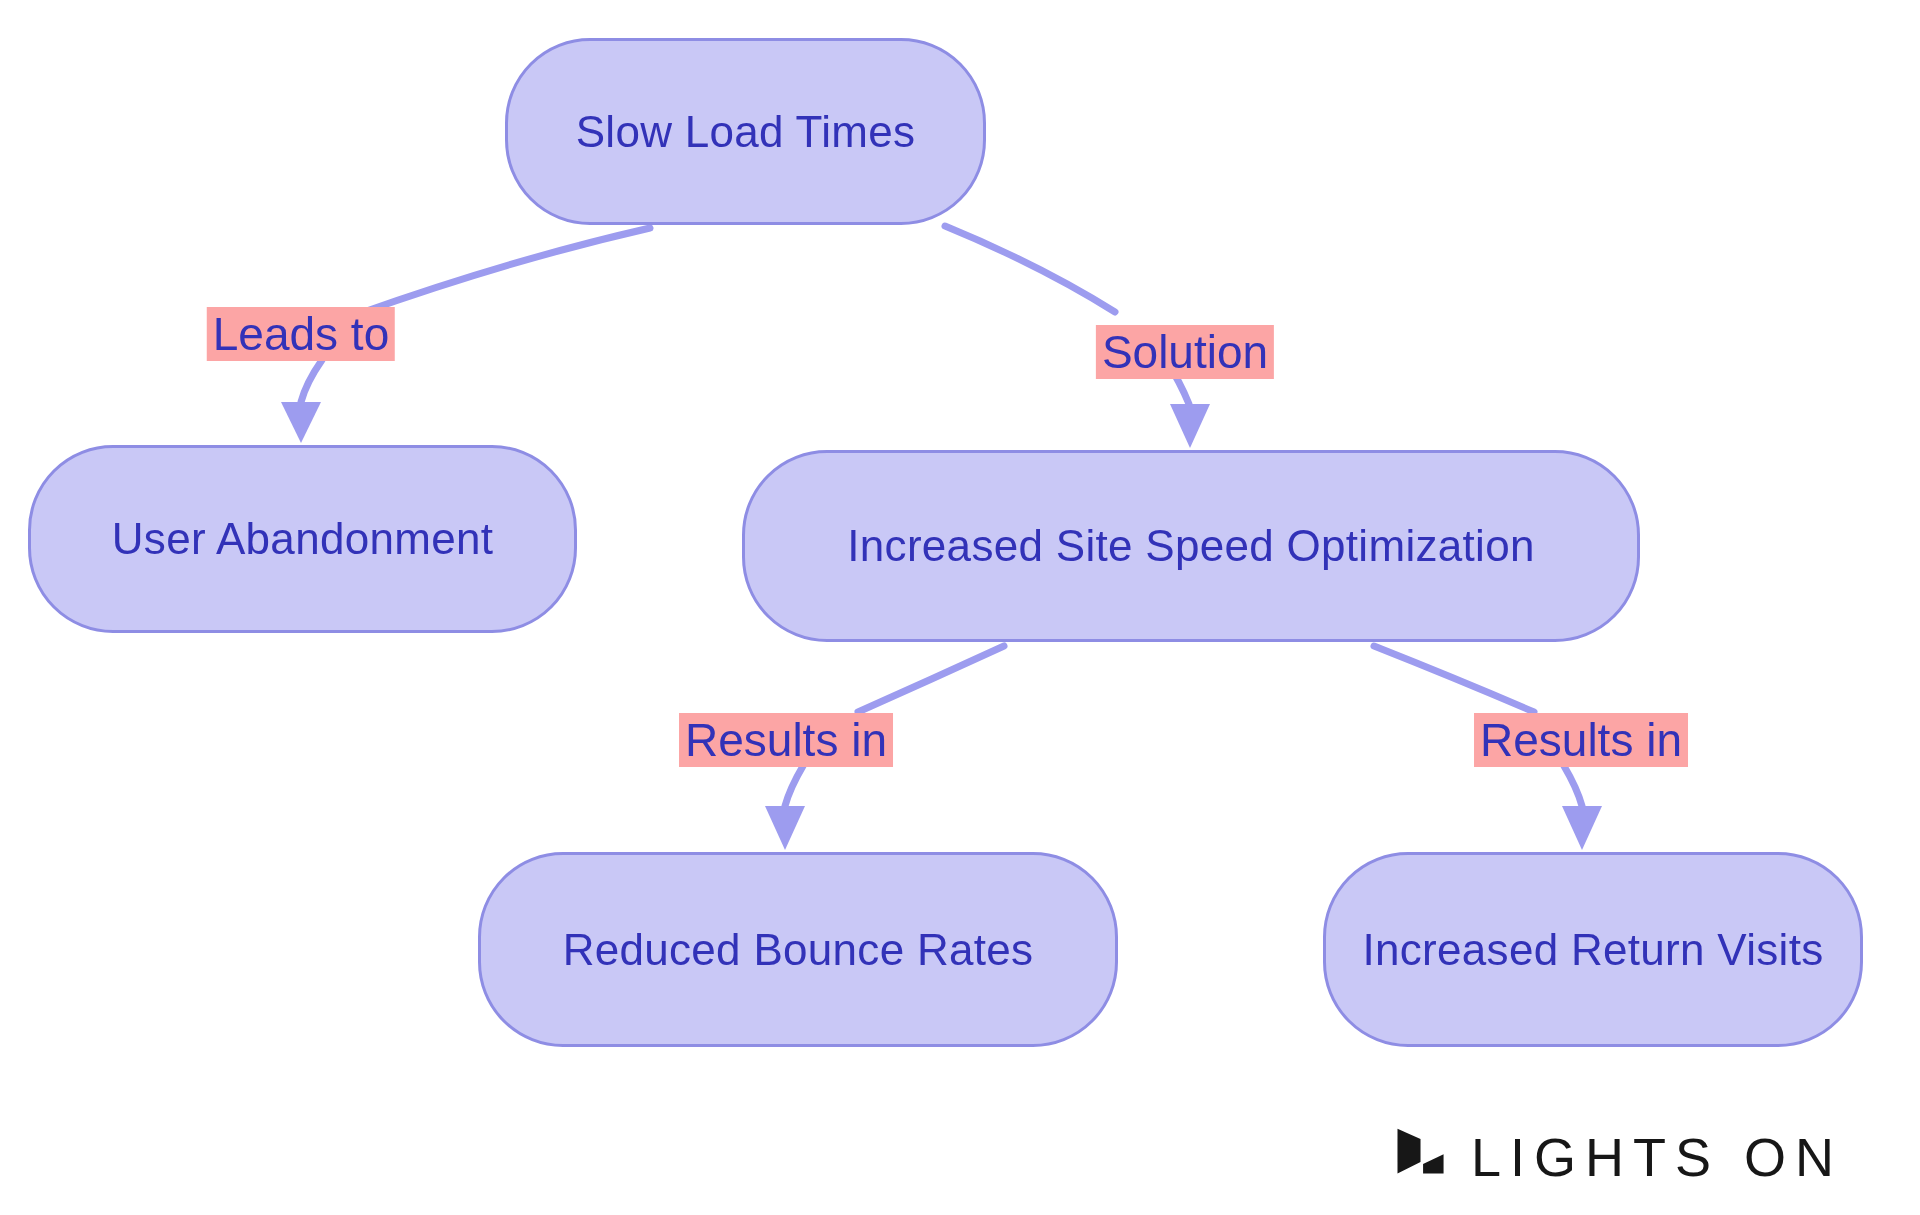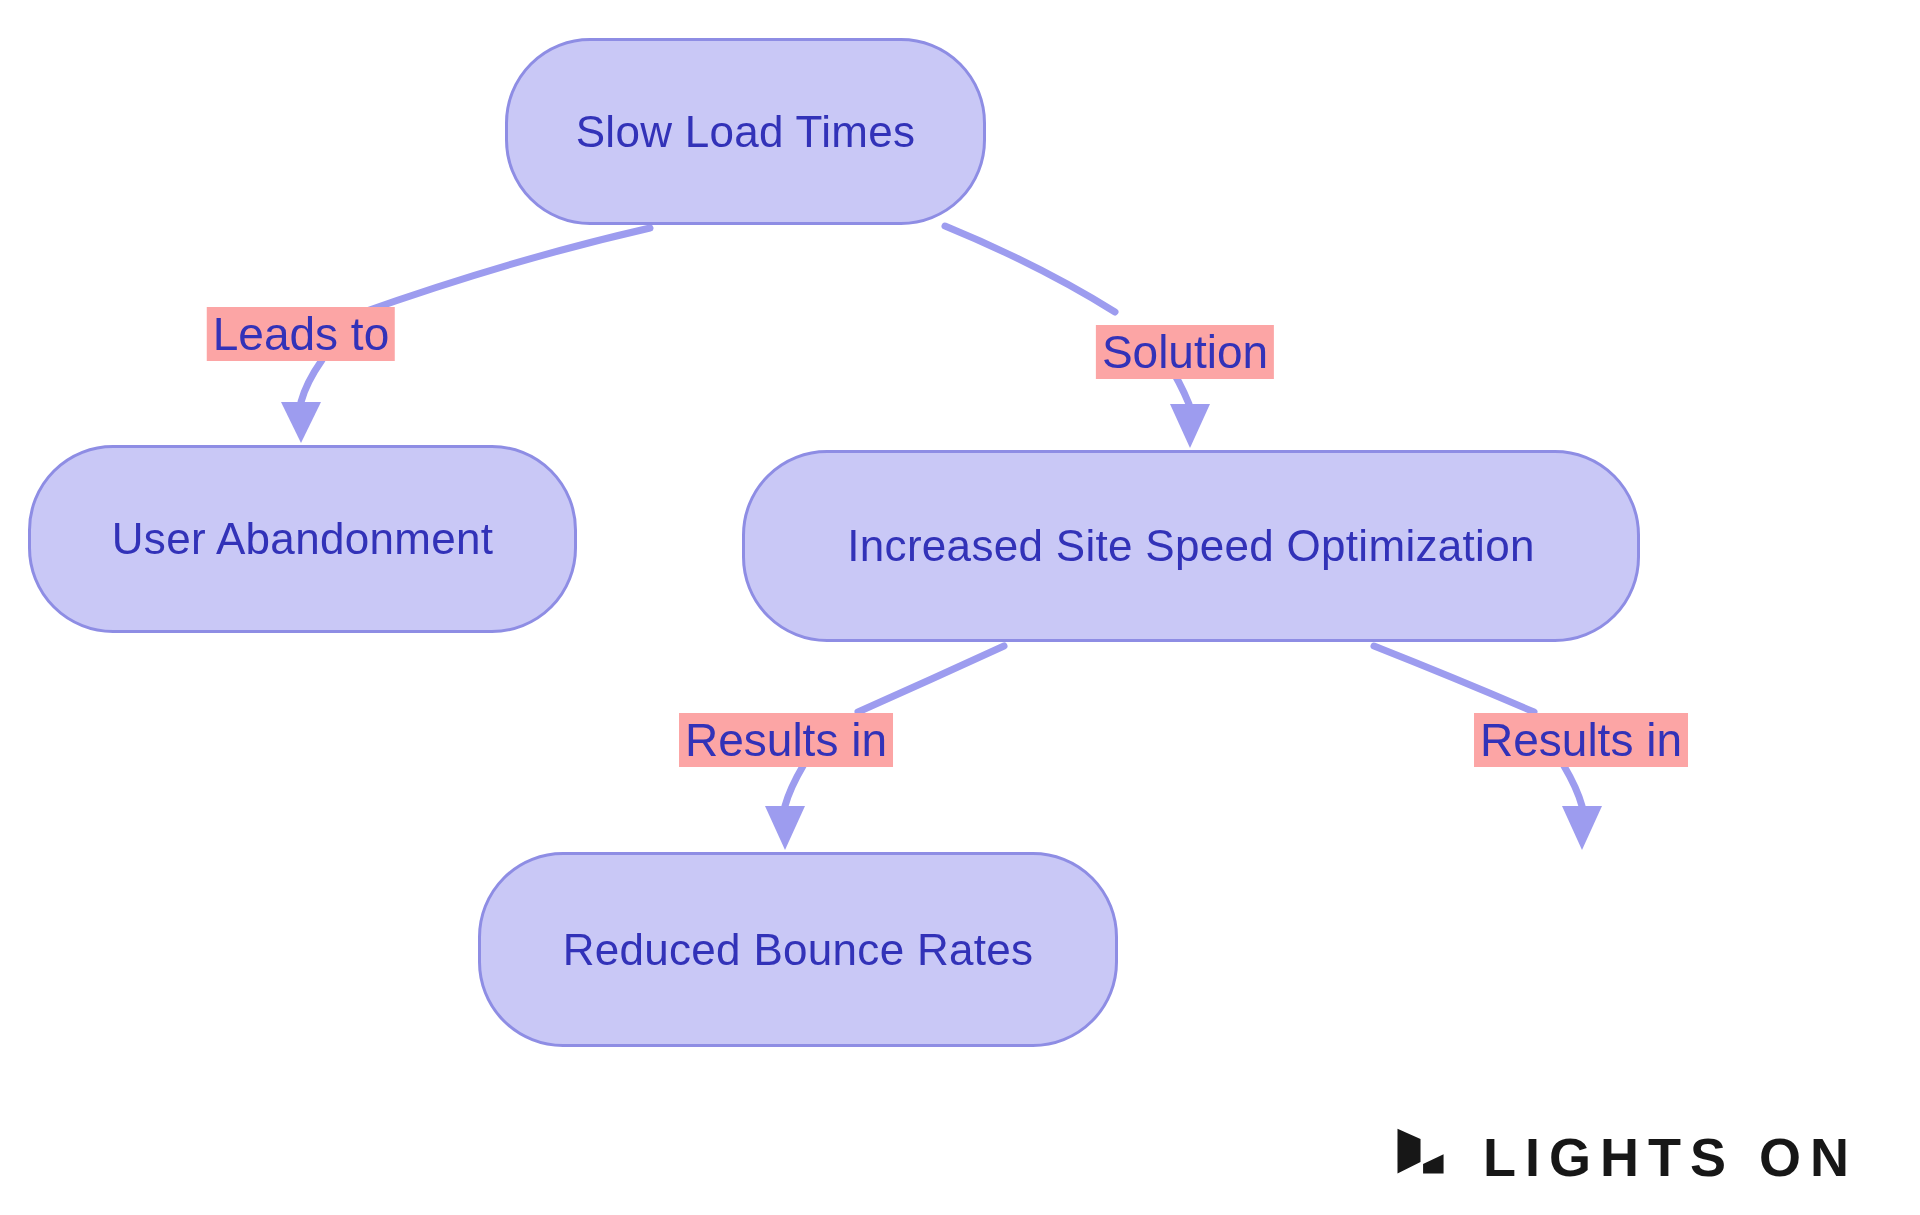--- a/index.html
+++ b/index.html
@@ -66,22 +66,21 @@
   .lbl-leads-to    { left: 301px;  top: 334px; }
   .lbl-solution    { left: 1185px; top: 352px; }
   .lbl-results-in-1{ left: 786px;  top: 740px; }
   .lbl-results-in-2{ left: 1581px; top: 740px; }
   .brand {
     position: absolute;
     left: 1393px;
     top: 1120px;
     display: flex;
     align-items: flex-end;
-    gap: 26px;
-    font-weight: bold;
+    gap: 14px;
   }
   .brand-icon {
     width: 64px;
     height: 66px;
     flex: 0 0 auto;
   }
   .brand-text {
     color: var(--logo-color, #171717);
     font-size: 54px;
     letter-spacing: 9px;
@@ -123,20 +122,23 @@
   </div>
 
   <div class="node node-c">
     <span>Increased Site Speed Optimization</span>
   </div>
 
   <div class="node node-d1">
     <span>Reduced Bounce Rates</span>
   </div>
 
+  <div class="node node-d2">
+    <span>Increased Return Visits</span>
+  </div>
 
   <div class="edge-label lbl-leads-to">Leads to</div>
   <div class="edge-label lbl-solution">Solution</div>
   <div class="edge-label lbl-results-in-1">Results in</div>
   <div class="edge-label lbl-results-in-2">Results in</div>
 
   <div class="brand">
     <svg class="brand-icon" viewBox="0 0 100 100" aria-hidden="true">
       <polygon points="7,12 43,28 43,64 7,82" fill="var(--logo-color, #171717)"></polygon>
       <polygon points="47,67 79,52 79,82 47,82" fill="var(--logo-color, #171717)"></polygon>

